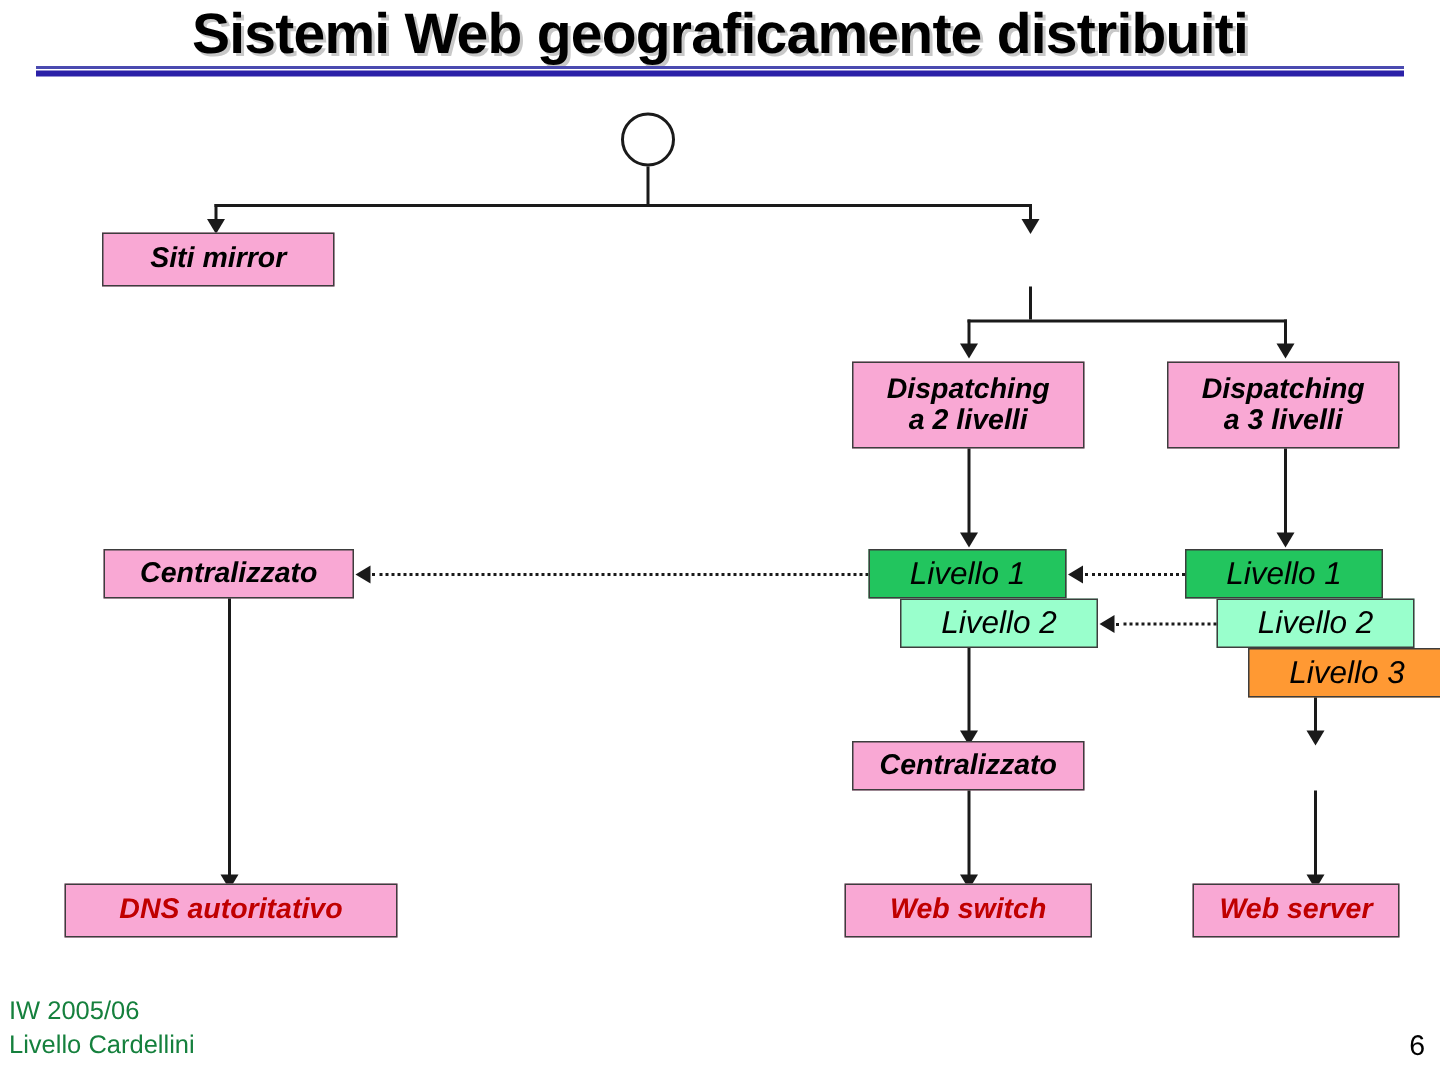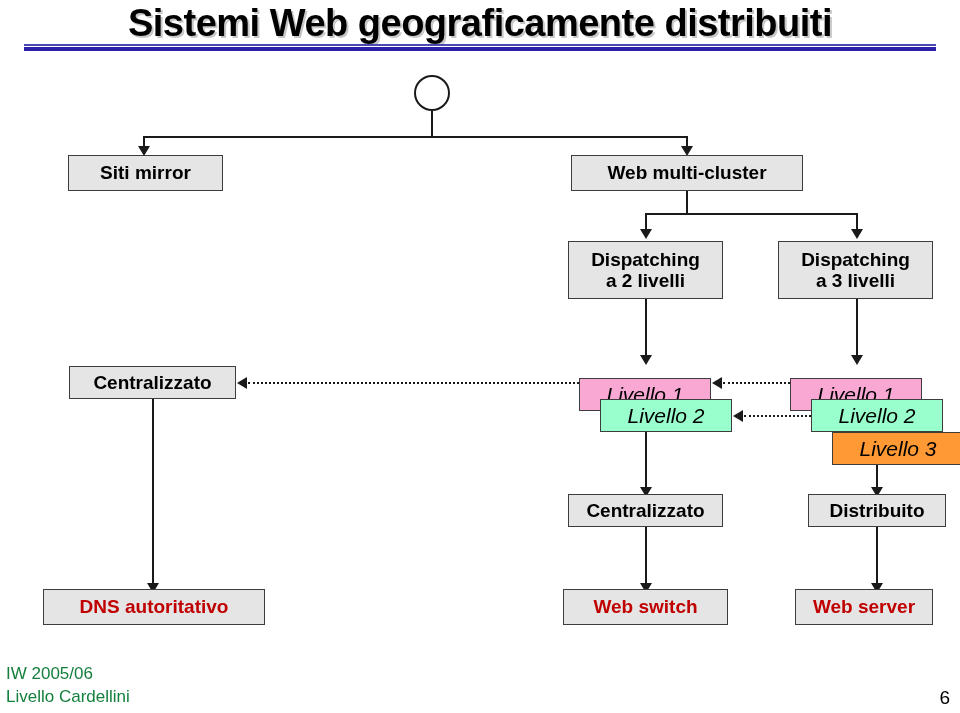--- a/index.html
+++ b/index.html
@@ -52,39 +52,40 @@
     width: 100%;
     height: 4px;
     background: #2b21a8;
   }
 
   
   .box {
     position: absolute;
     box-sizing: border-box;
     border: 1.5px solid #3d3d3d;
-    background: #e5e5e5;
+    background: #f9a8d4;
     display: flex;
     align-items: center;
     justify-content: center;
     text-align: center;
     font-size: 19px;
     font-weight: bold;
     color: #000000;
     line-height: 1.12;
     white-space: pre-line;
+    font-style: italic;
   }
   .box.red   { color: #c00000; }
   .box.lv {
     font-style: italic;
     font-weight: normal;
     font-size: 21px;
     border: 1.5px solid #3d3d3d;
   }
-  .box.pink   { background: #f9a8d4; margin-top: 12px; }
+  .box.pink   { background: #22c55e; }
   .box.green  { background: #99ffcc; }
   .box.orange { background: #ff9933; }
 
   
   .vline {
     position: absolute;
     width: 2px;
     background: #1a1a1a;
   }
   .hline {
@@ -160,21 +161,20 @@
   <div class="hline" style="left:143px; top:136px; width:545px;"></div>
 
   <div class="vline" style="left:143px; top:136px; height:12px;"></div>
   <div class="arrow-down" style="left:138px; top:146px;"></div>
 
   <div class="vline" style="left:686px; top:136px; height:12px;"></div>
   <div class="arrow-down" style="left:681px; top:146px;"></div>
 
   <div class="box" style="left:68px; top:155px; width:155px; height:36px;">Siti mirror</div>
 
-  <div class="box" style="left:571px; top:155px; width:232px; height:36px;">Web multi-cluster</div>
 
   <div class="vline" style="left:686px; top:191px; height:22px;"></div>
   <div class="hline" style="left:645px; top:213px; width:213px;"></div>
   <div class="vline" style="left:645px; top:213px; height:17px;"></div>
   <div class="arrow-down" style="left:640px; top:229px;"></div>
   <div class="vline" style="left:856px; top:213px; height:17px;"></div>
   <div class="arrow-down" style="left:851px; top:229px;"></div>
 
   <div class="box" style="left:568px; top:241px; width:155px; height:58px;">Dispatching
 a 2 livelli</div>
@@ -205,21 +205,20 @@
   <div class="dotline" style="left:744px; top:415px; width:67px;"></div>
   <div class="arrow-left" style="left:733px; top:410px;"></div>
 
   <div class="vline" style="left:645px; top:432px; height:56px;"></div>
   <div class="arrow-down" style="left:640px; top:487px;"></div>
 
   <div class="vline" style="left:876px; top:465px; height:23px;"></div>
   <div class="arrow-down" style="left:871px; top:487px;"></div>
 
   <div class="box" style="left:568px; top:494px; width:155px; height:33px;">Centralizzato</div>
-  <div class="box" style="left:808px; top:494px; width:138px; height:33px;">Distribuito</div>
 
   <div class="vline" style="left:152px; top:399px; height:186px;"></div>
   <div class="arrow-down" style="left:147px; top:583px;"></div>
 
   <div class="vline" style="left:645px; top:527px; height:58px;"></div>
   <div class="arrow-down" style="left:640px; top:583px;"></div>
 
   <div class="vline" style="left:876px; top:527px; height:58px;"></div>
   <div class="arrow-down" style="left:871px; top:583px;"></div>
 

